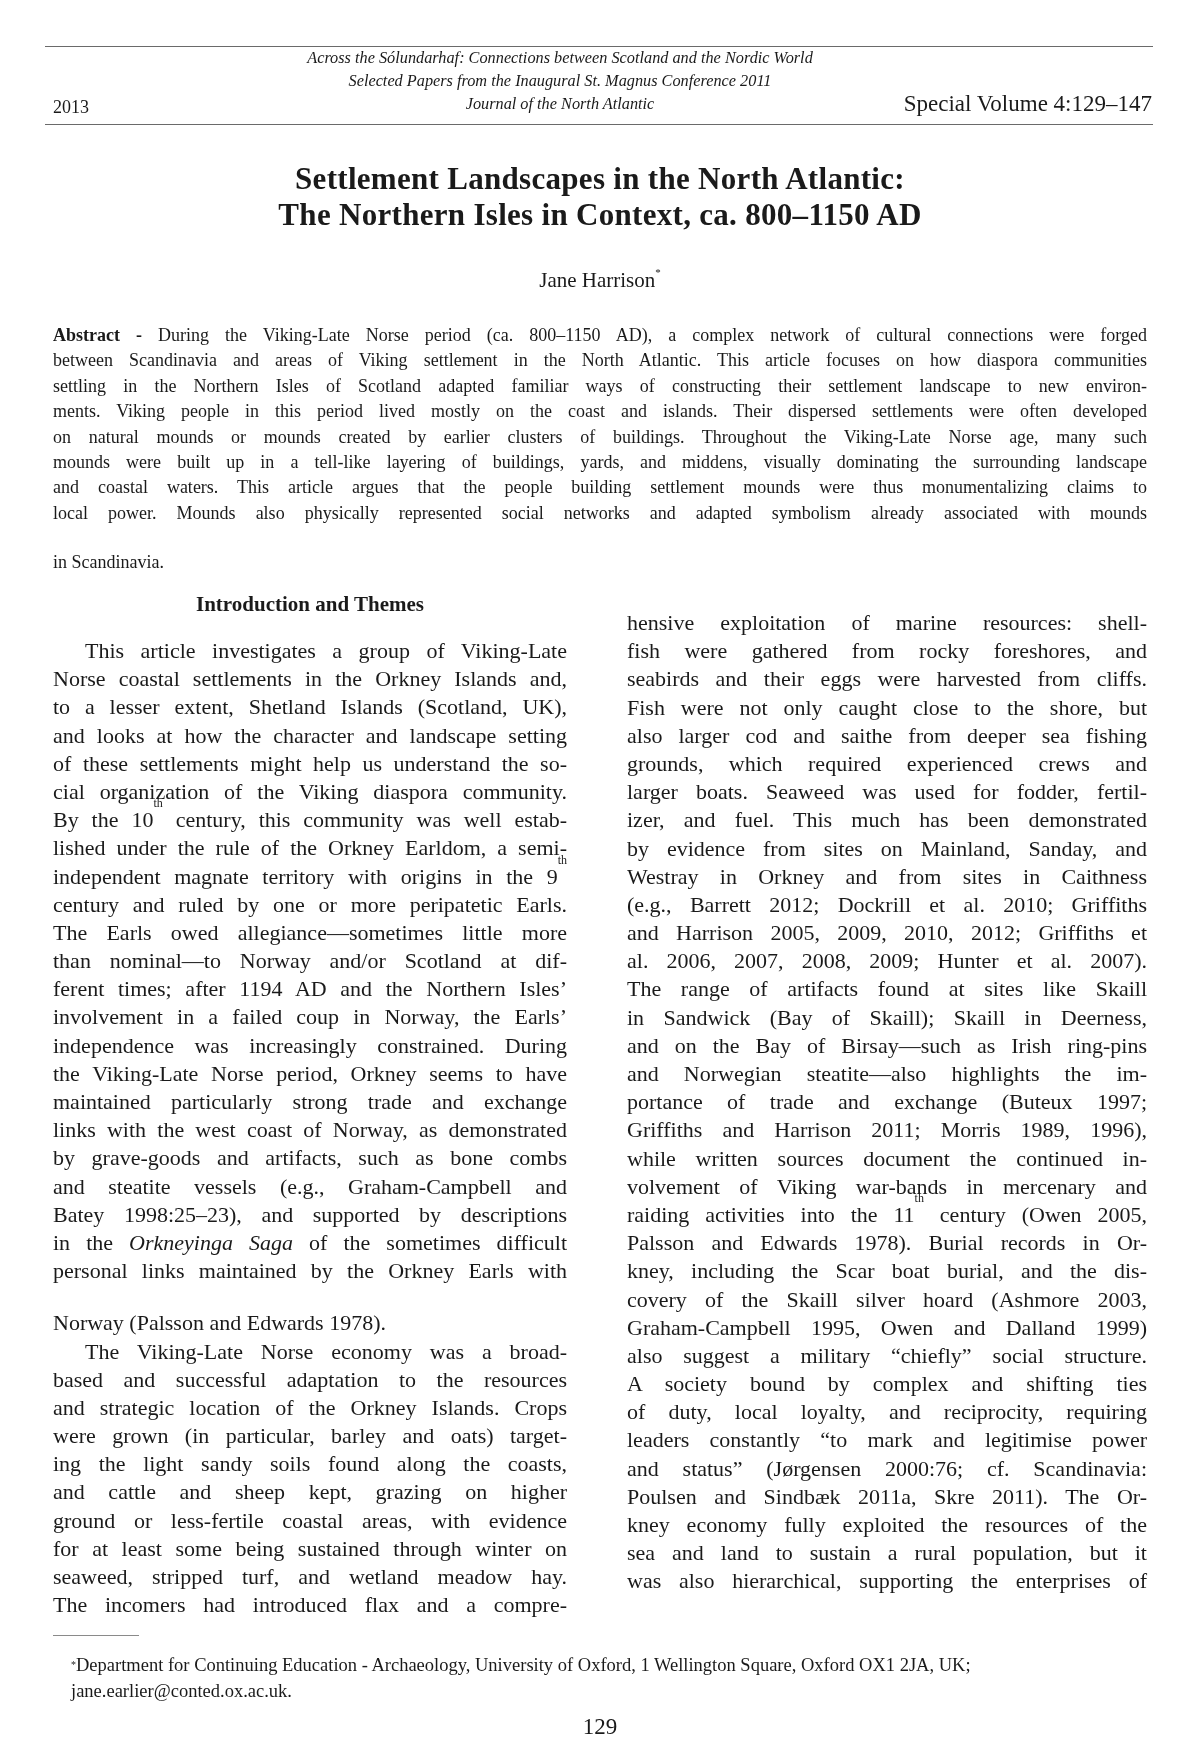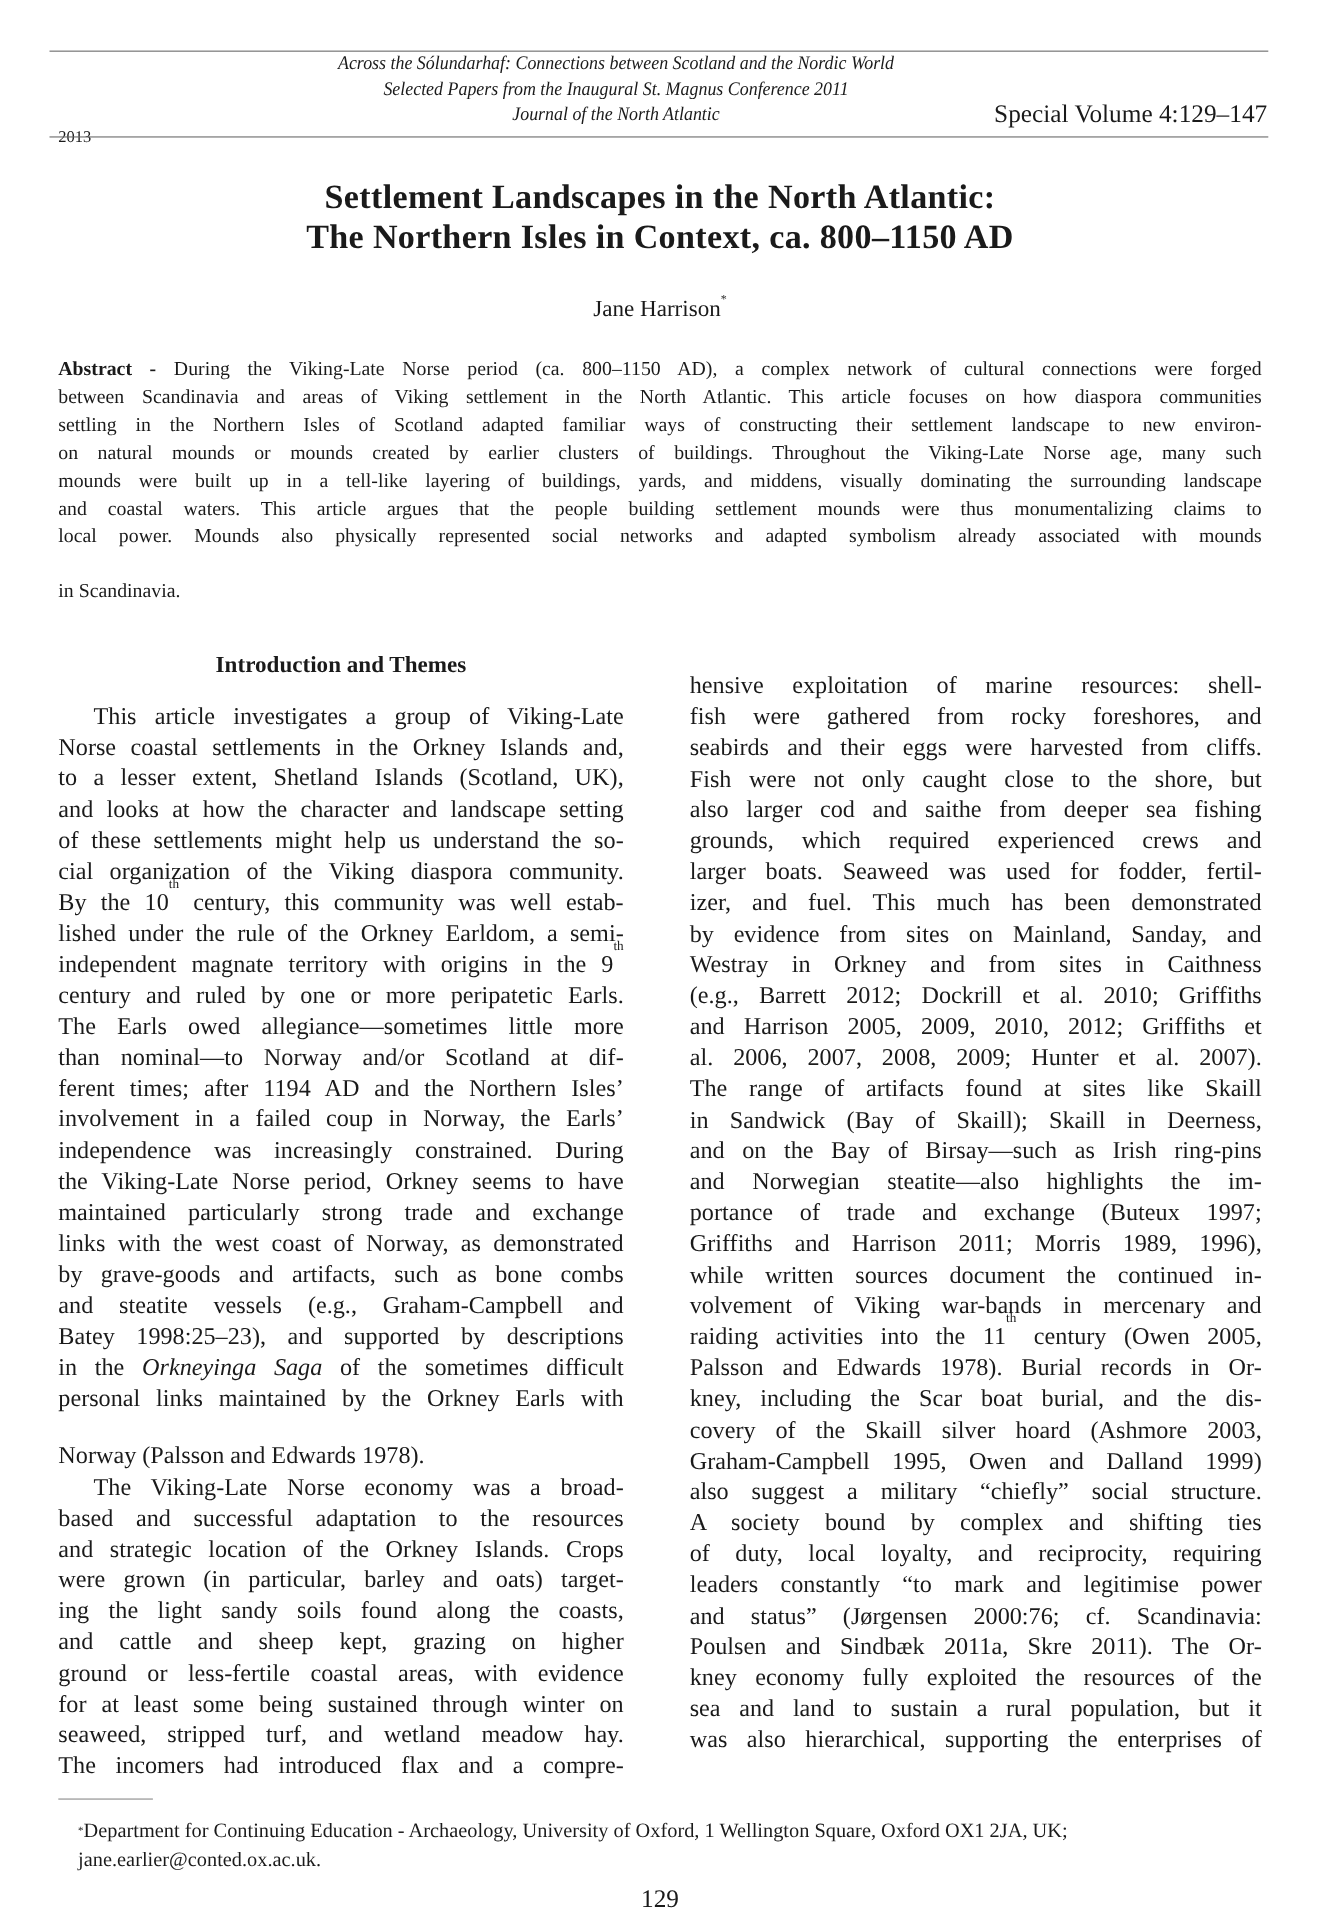--- a/index.html
+++ b/index.html
@@ -1,21 +1,21 @@
 <!DOCTYPE html>
 <html><head>
 <meta charset="utf-8">
 <style>
   html, body { margin:0; padding:0; background:#ffffff; }
   body { width:1200px; height:1746px; position:relative; overflow:hidden; color:#1a1a1a;
          font-family:"Liberation Serif", "DejaVu Serif", serif; }
   .hrule { position:absolute; left:45px; width:1108px; height:0; border-top:1.5px solid #6a6a6a; }
   .hdr-center { position:absolute; left:240px; width:640px; text-align:center; font-style:italic;
                 font-size:17.5px; line-height:23px; transform:scaleX(0.93); transform-origin:center; }
-  .hdr-year { position:absolute; left:53px; top:97px; font-size:15px;margin-top:20px; }
+  .hdr-year { position:absolute; left:53px; top:97px; font-size:18px; }
   .hdr-vol { position:absolute; right:48px; top:91px; font-size:23px; }
   .title { position:absolute; left:0; width:1200px; top:161px; text-align:center; font-weight:bold;
            font-size:31px; line-height:36px; letter-spacing:0.3px; }
   .author { position:absolute; left:0; width:1200px; top:268px; text-align:center; font-size:21px; }
   .author sup { font-size:11px; vertical-align:top; position:relative; top:-2px; }
   .abstract { position:absolute; left:53px; width:1094px; top:323px; font-size:18px; line-height:25.4px; }
   .line { display:block; white-space:nowrap; height:25.4px; text-align:justify; text-align-last:justify; }
   .line.last { text-align-last:left;margin-top:24px; }
   .col { position:absolute; font-size:22px; }
   .col .line { height:28.2px; line-height:28.2px; }
@@ -47,20 +47,21 @@
   <div>The Northern Isles in Context, ca. 800–1150 AD</div>
 </div>
 <div class="author">
   <span>Jane Harrison</span><sup>*</sup>
 </div>
 
 <div class="abstract" id="abstract">
     <div class="line"><b>Abstract - </b>During the Viking-Late Norse period (ca. 800–1150 AD), a complex network of cultural connections were forged</div>
     <div class="line">between Scandinavia and areas of Viking settlement in the North Atlantic. This article focuses on how diaspora communities</div>
     <div class="line">settling in the Northern Isles of Scotland adapted familiar ways of constructing their settlement landscape to new environ-</div>
+    <div class="line">ments. Viking people in this period lived mostly on the coast and islands. Their dispersed settlements were often developed</div>
     <div class="line">on natural mounds or mounds created by earlier clusters of buildings. Throughout the Viking-Late Norse age, many such</div>
     <div class="line">mounds were built up in a tell-like layering of buildings, yards, and middens, visually dominating the surrounding landscape</div>
     <div class="line">and coastal waters. This article argues that the people building settlement mounds were thus monumentalizing claims to</div>
     <div class="line">local power. Mounds also physically represented social networks and adapted symbolism already associated with mounds</div>
     <div class="line last">in Scandinavia.</div>
   </div>
 
 <div class="section-heading">Introduction and Themes</div>
 
 <div class="col col-left" id="col-left">

